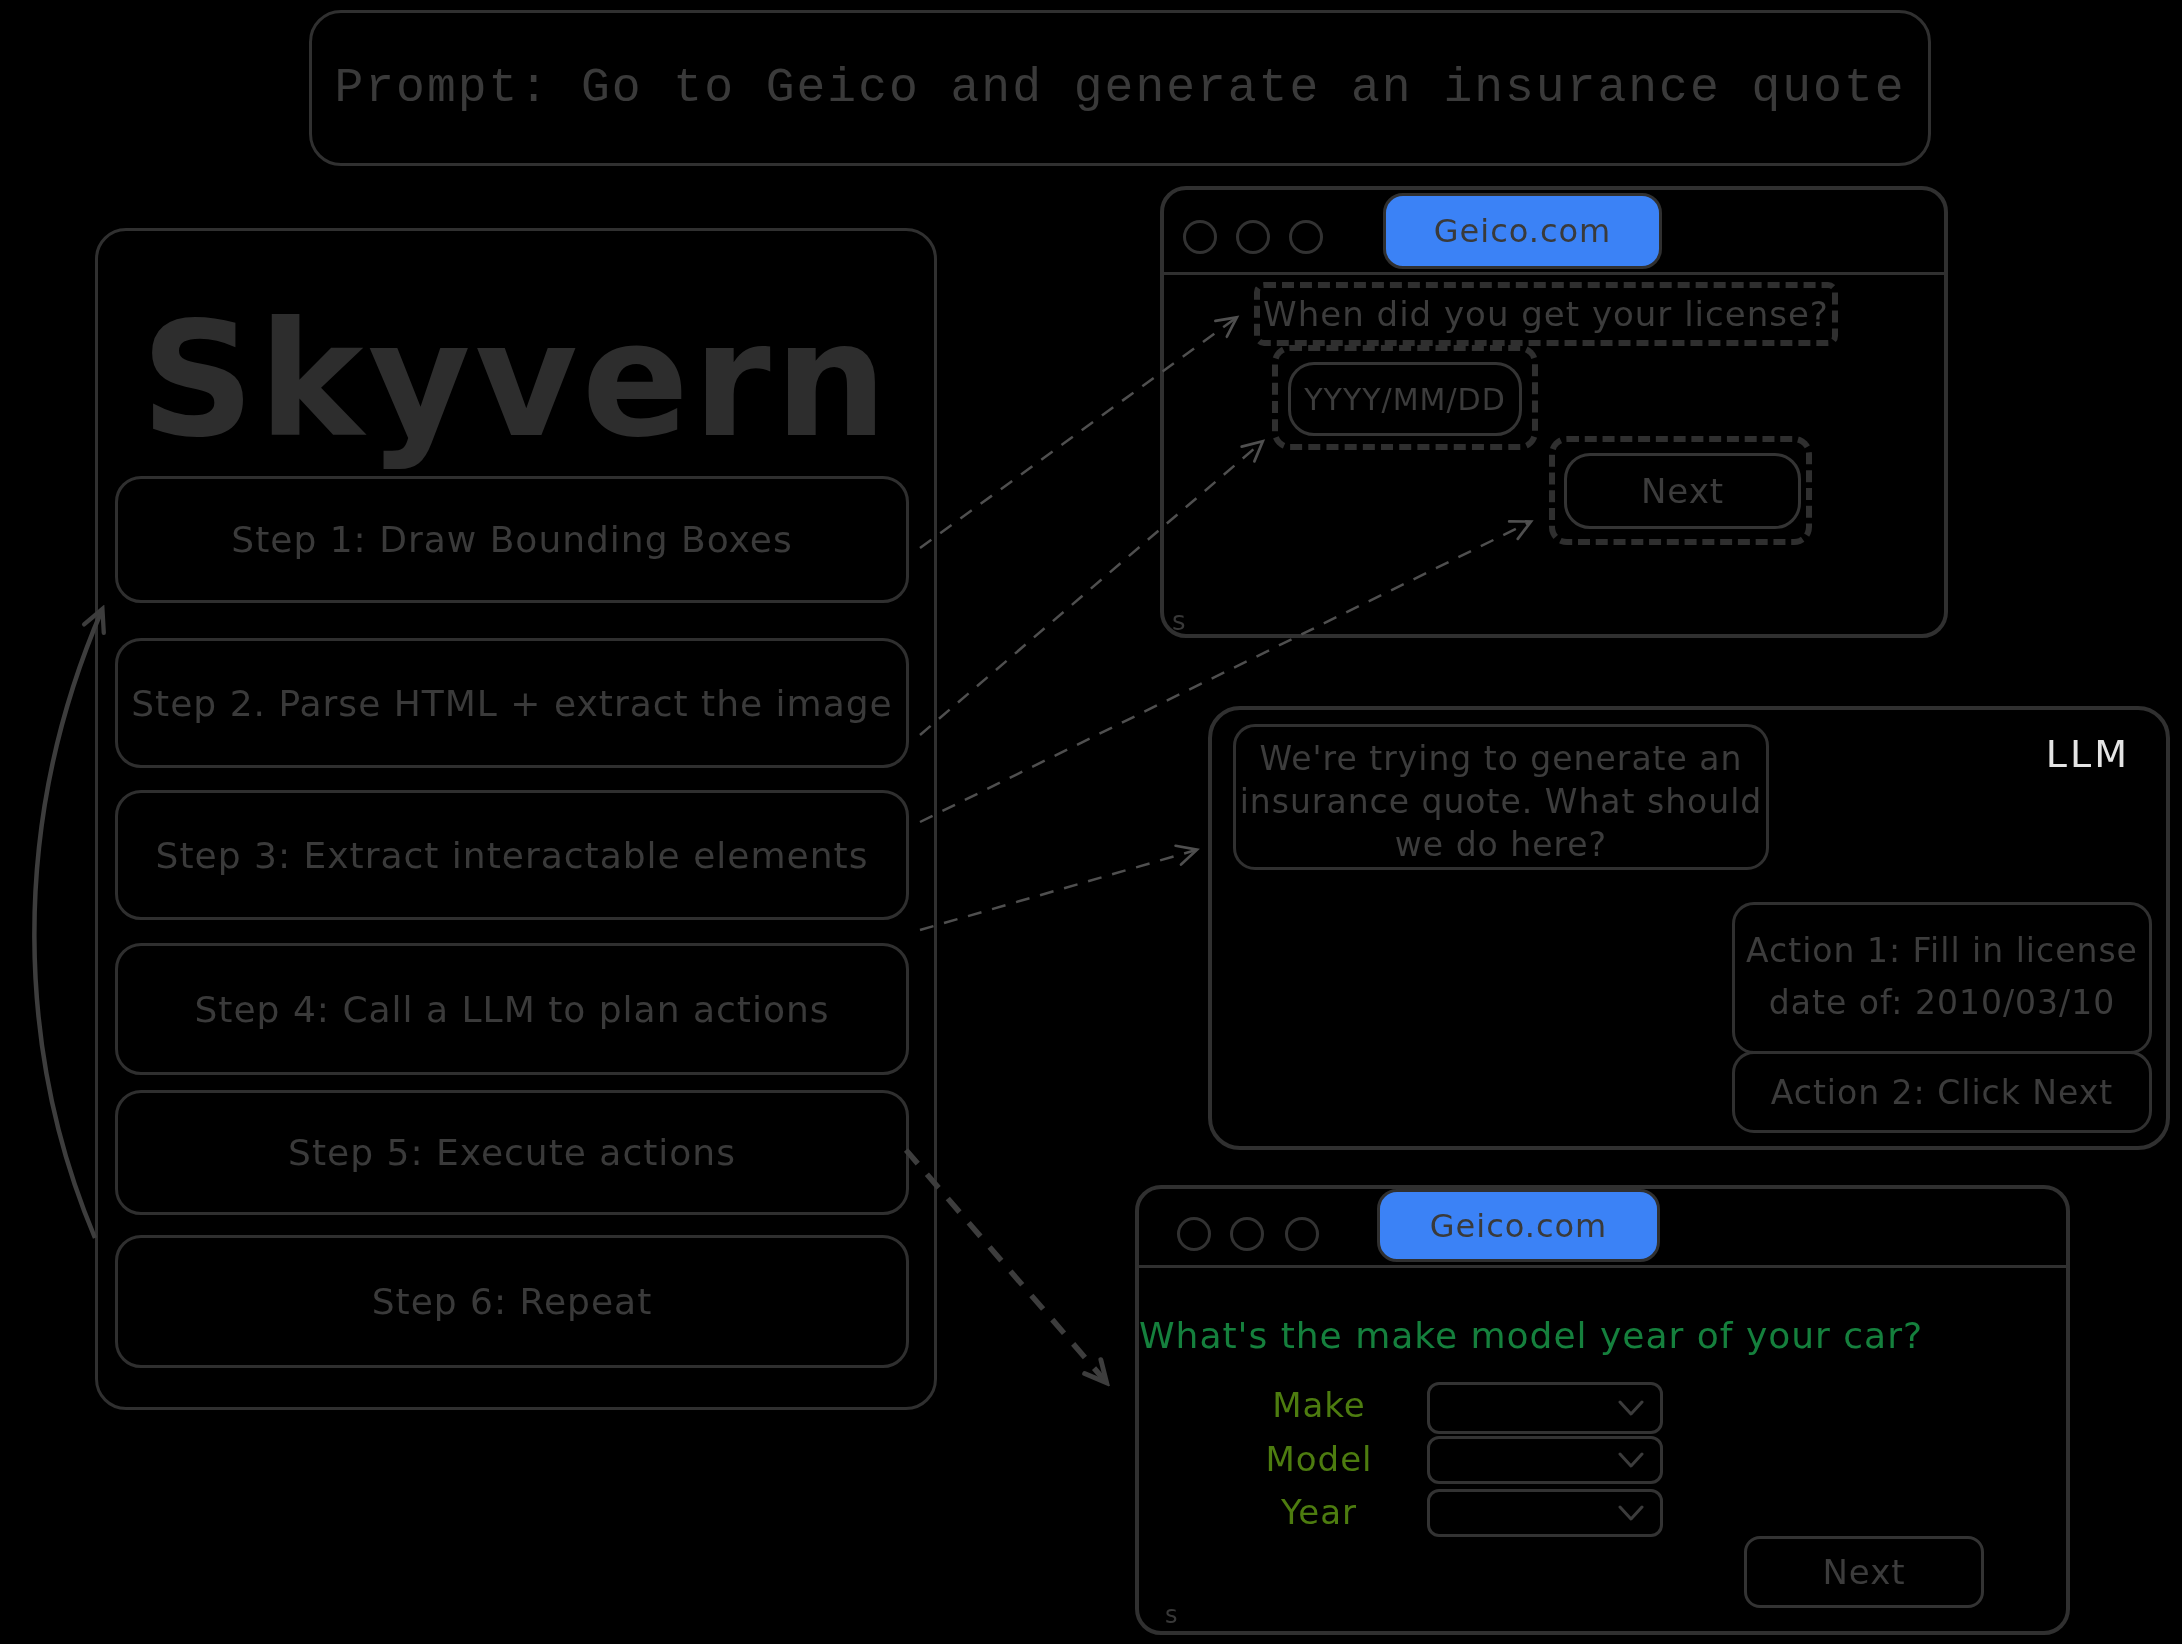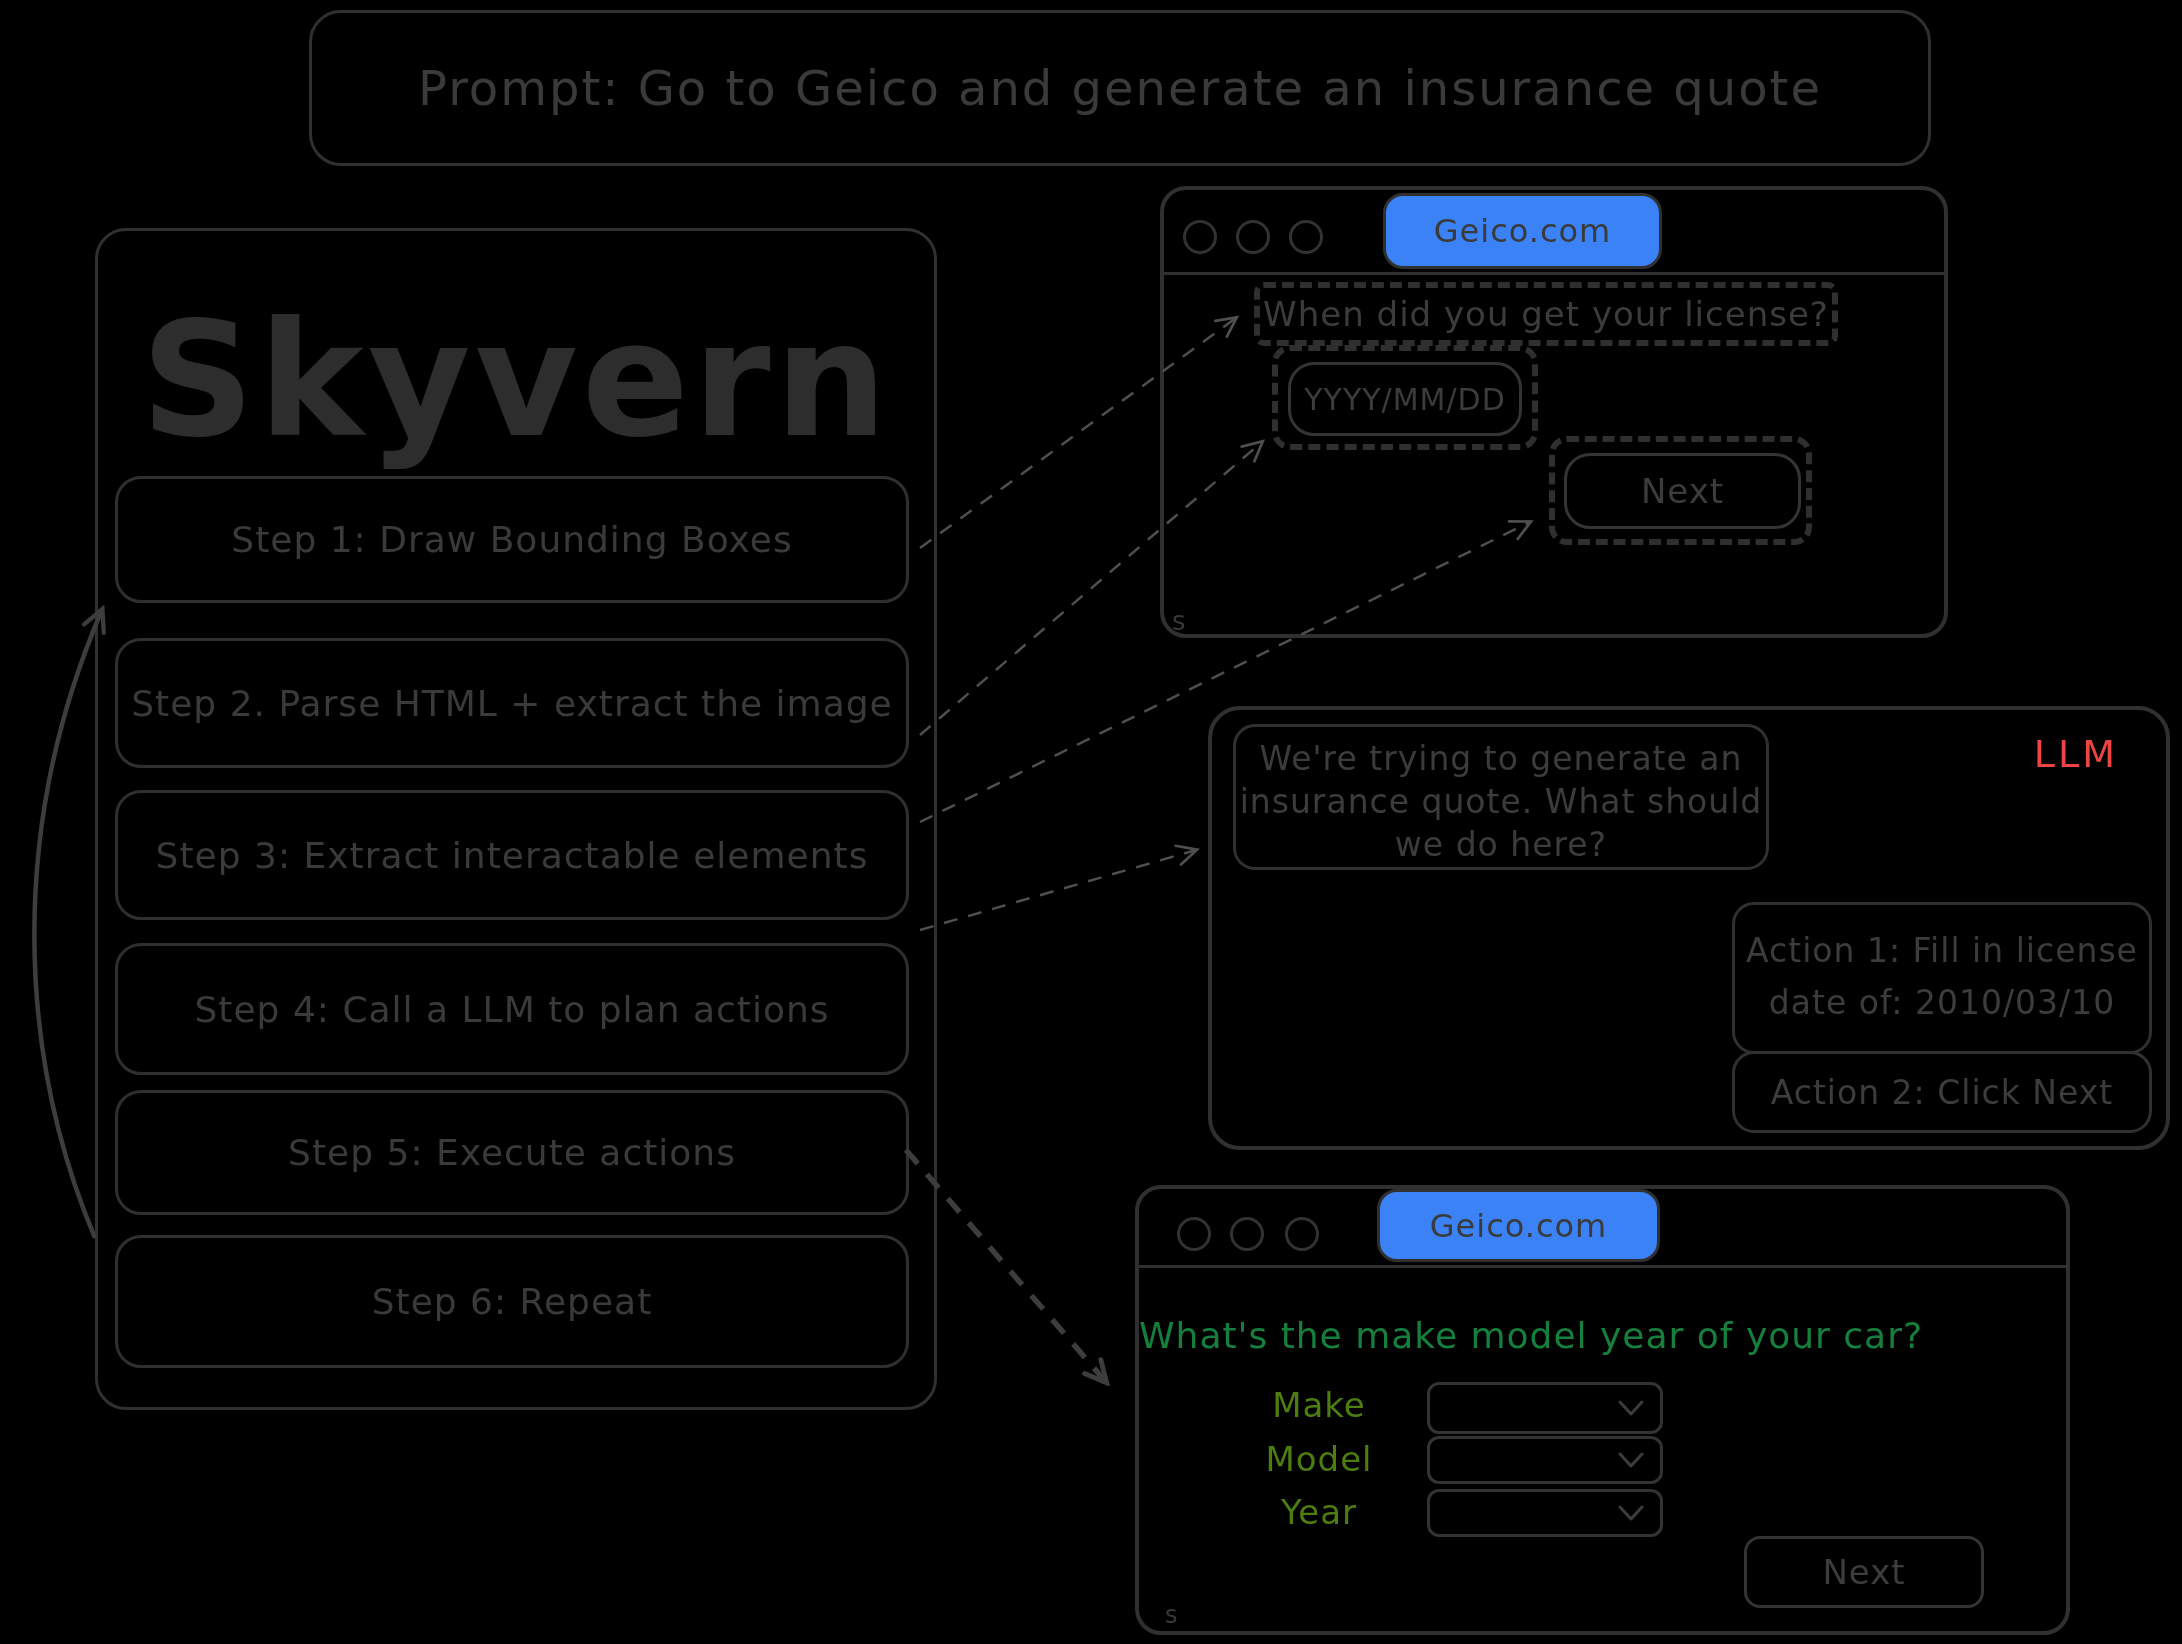--- a/index.html
+++ b/index.html
@@ -5,21 +5,21 @@
   html,body{margin:0;padding:0;background:#000;}
   .stage{
     position:relative;width:2182px;height:1644px;background:#000000;
     font-family:"DejaVu Sans", sans-serif;color:#3a3a3a;overflow:hidden;
   }
   .stage *{box-sizing:border-box;}
   .sketchbox{position:absolute;border:3px solid #303030;border-radius:30px;background:transparent;}
   .ctext{display:flex;align-items:center;justify-content:center;text-align:center;letter-spacing:1px;}
 
   
-  .prompt-box{left:309px;top:10px;width:1622px;height:156px;border-radius:32px;}
+  .prompt-box{left:309px;top:10px;width:1622px;height:156px;border-radius:32px;font-family:Liberation Mono, monospace;}
   .prompt-box .ctext{width:100%;height:100%;font-size:48px;letter-spacing:2px;}
 
   
   .skyvern-panel{left:95px;top:228px;width:842px;height:1182px;border-radius:31px;}
   .skyvern-title{position:absolute;left:0;top:70px;width:100%;text-align:center;
     font-size:158px;font-weight:bold;color:#2d2d2d;letter-spacing:4px;line-height:1;}
   .step{position:absolute;left:17px;width:794px;border:3px solid #2f2f2f;border-radius:26px;
     display:flex;align-items:center;justify-content:center;font-size:36px;letter-spacing:1px;color:#3a3a3a;}
   .step1{top:245px;height:127px;}
   .step2{top:407px;height:130px;}
@@ -44,21 +44,21 @@
   
   .q-license{left:90px;top:92px;width:584px;height:64px;display:flex;align-items:center;justify-content:center;
     font-size:34px;letter-spacing:1px;color:#3c3c3c;border-radius:10px;}
   .datewrap{left:108px;top:155px;width:266px;height:105px;}
   .dateinput{left:10px;top:11px;width:234px;height:74px;font-size:30px;}
   .nextwrap1{left:385px;top:246px;width:263px;height:109px;}
   .nextbtn1{left:9px;top:11px;width:237px;height:76px;}
 
   
   .llm-panel{left:1208px;top:706px;width:962px;height:444px;border-radius:32px;border-width:4px;}
-  .llm-label{position:absolute;right:48px;top:22px;font-size:38px;letter-spacing:3px;color:#ef4444;}
+  .llm-label{position:absolute;right:36px;top:22px;font-size:38px;letter-spacing:3px;color:#e5e5e5;}
   .bubble{position:absolute;border:3px solid #303030;border-radius:22px;color:#3c3c3c;}
   .bubble-user{left:21px;top:14px;width:536px;height:146px;padding-top:10px;}
   .bubble-user div{text-align:center;font-size:33px;line-height:43px;letter-spacing:1px;}
   .bubble-a1{left:520px;top:172px;width:420px;height:152px;padding-top:20px;margin-top:20px;}
   .bubble-a1 div{text-align:center;font-size:33px;line-height:52px;letter-spacing:1px;}
   .bubble-a2{left:520px;top:341px;width:420px;height:82px;display:flex;align-items:center;justify-content:center;
     font-size:33px;letter-spacing:1px;}
 
   
   .q-vehicle{position:absolute;left:0;top:126px;width:100%;text-align:left;font-size:36px;letter-spacing:1px;color:#15803d;}

